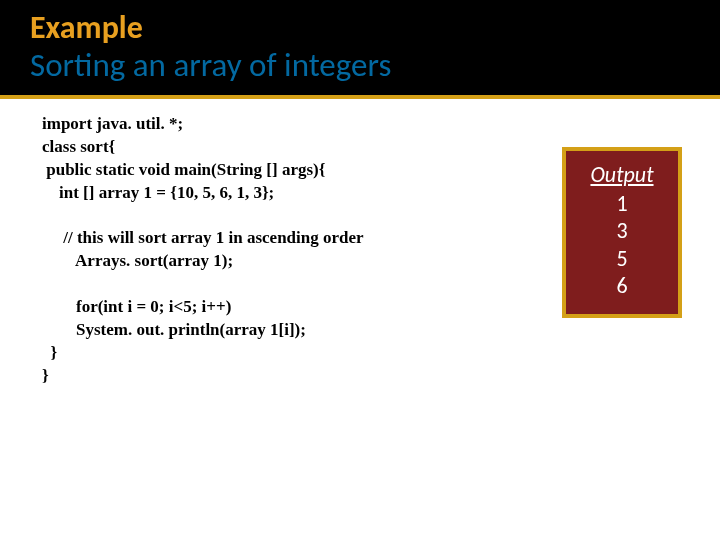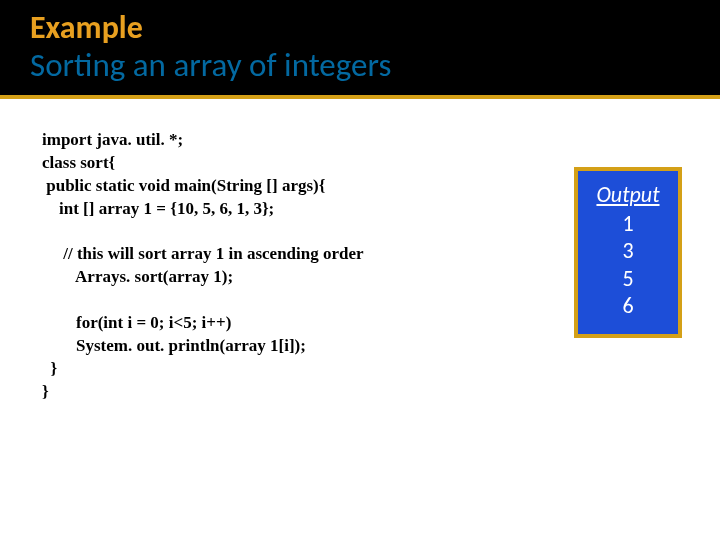--- a/index.html
+++ b/index.html
@@ -24,42 +24,41 @@
   }
   .title-line2 {
     color: #0369a1;
     font-size: 33px;
     font-weight: normal;
     line-height: 1.15;
     font-family: 'Calibri', Arial, sans-serif;
   }
   .content {
     position: relative;
-    padding: 30px 30px 0 42px;
+    padding: 14px 30px 0 42px;
   }
   .code {
     font-family: 'Times New Roman', Times, serif;
     font-size: 17px;
     font-weight: bold;
     color: #000000;
     line-height: 1.35;
     white-space: pre;
   }
   .output-box {
     position: absolute;
     right: 38px;
     top: 48px;
-    width: 108px;
-    background: #1d4ed8;
+    width: 120px;
+    background: #7f1d1d;
     border: 4px solid #d4a017;
     padding: 10px 0 14px 0;
     text-align: center;
     color: #ffffff;
     font-family: 'Calibri', Arial, sans-serif;
-    margin-top: 20px;
   }
   .output-title {
     font-size: 22px;
     text-decoration: underline;
     font-style: italic;
     margin-bottom: 2px;
   }
   .output-val {
     font-size: 22px;
     line-height: 1.25;

